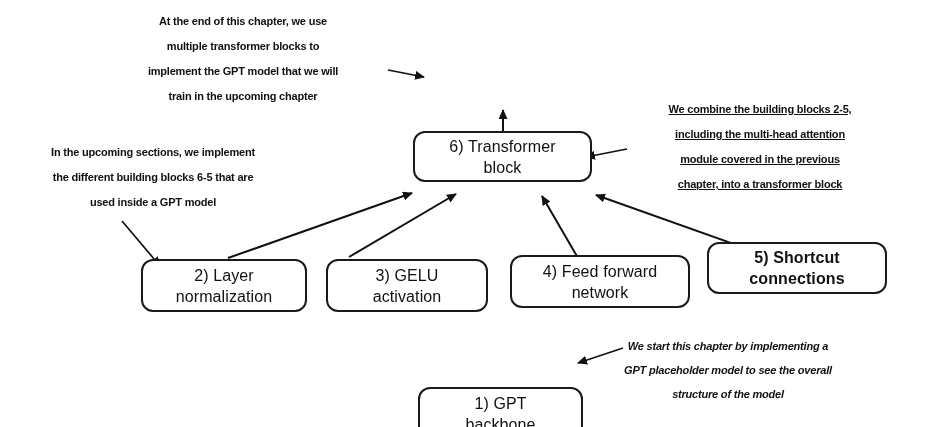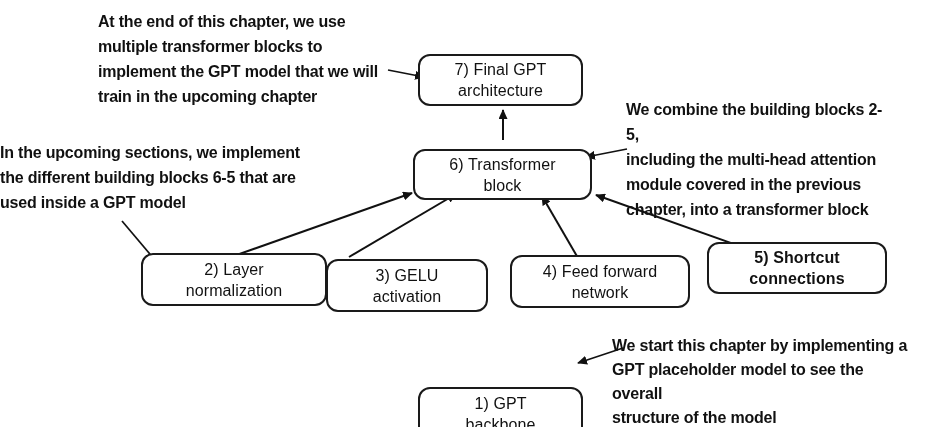--- a/index.html
+++ b/index.html
@@ -33,24 +33,24 @@
     justify-content: center;
     text-align: center;
     white-space: pre-line;
     font-size: 16px;
     line-height: 21px;
     color: #111111;
     letter-spacing: 0.1px;
   }
   .note {
     position: absolute;
-    text-align: left;
+    text-align: center;
     white-space: pre-line;
     font-weight: bold;
-    font-size: 16px;
+    font-size: 11px;
     line-height: 25px;
     color: #111111;
     letter-spacing: -0.2px;
   }
   .note.tight {
     line-height: 24px;
   }
   .watermark {
     position: absolute;
     left: 736px;
@@ -77,27 +77,25 @@
     <line x1="503" y1="140" x2="503" y2="110" stroke="#111111" stroke-width="2" marker-end="url(#ah)"></line>
     <line x1="627" y1="149" x2="586" y2="157" stroke="#111111" stroke-width="1.7" marker-end="url(#ah)"></line>
     <line x1="122" y1="221" x2="160" y2="266" stroke="#111111" stroke-width="1.7" marker-end="url(#ah)"></line>
     <line x1="228" y1="258" x2="412" y2="193" stroke="#111111" stroke-width="2" marker-end="url(#ah)"></line>
     <line x1="349" y1="257" x2="456" y2="194" stroke="#111111" stroke-width="2" marker-end="url(#ah)"></line>
     <line x1="578" y1="258" x2="542" y2="196" stroke="#111111" stroke-width="2" marker-end="url(#ah)"></line>
     <line x1="776" y1="259" x2="596" y2="195" stroke="#111111" stroke-width="2" marker-end="url(#ah)"></line>
     <line x1="623" y1="348" x2="578" y2="363" stroke="#111111" stroke-width="1.7" marker-end="url(#ah)"></line>
   </svg>
 
-  <div class="node" style="left:418px; top:54px;  width:165px; height:52px;">7) Final GPT
-architecture</div>
 
-  <div class="node" style="left:413px; top:149px; width:179px; height:51px;">6) Transformer
+  <div class="node" style="left:413px; top:131px; width:179px; height:51px;">6) Transformer
 block</div>
 
-  <div class="node" style="left:141px; top:253px; width:186px; height:53px;">2) Layer
+  <div class="node" style="left:141px; top:259px; width:166px; height:53px;">2) Layer
 normalization</div>
 
   <div class="node" style="left:326px; top:259px; width:162px; height:53px;text-align:center;">3) GELU
 activation</div>
 
   <div class="node" style="left:510px; top:255px; width:180px; height:53px;">4) Feed forward
 network</div>
 
   <div class="node" style="left:707px; top:242px; width:180px; height:52px;font-weight:bold;">5) Shortcut
 connections</div>
@@ -107,24 +105,24 @@
 
   <div class="note" style="left:98px; top:9px; width:290px;">At the end of this chapter, we use
 multiple transformer blocks to
 implement the GPT model that we will
 train in the upcoming chapter</div>
 
   <div class="note" style="left:0px; top:140px; width:306px;">In the upcoming sections, we implement
 the different building blocks 6-5 that are
 used inside a GPT model</div>
 
-  <div class="note" style="left:626px; top:97px; width:268px;">We combine the building blocks 2-5,
+  <div class="note" style="left:626px; top:97px; width:268px;text-decoration:underline;">We combine the building blocks 2-5,
 including the multi-head attention
 module covered in the previous
 chapter, into a transformer block</div>
 
-  <div class="note tight" style="left:612px; top:334px; width:296px;">We start this chapter by implementing a
+  <div class="note tight" style="left:580px; top:334px; width:296px;font-style:italic;">We start this chapter by implementing a
 GPT placeholder model to see the overall
 structure of the model</div>
 
   <div class="watermark">CSDN @沉下心来学鲁班</div>
 
 </div>
 
 </body></html>

